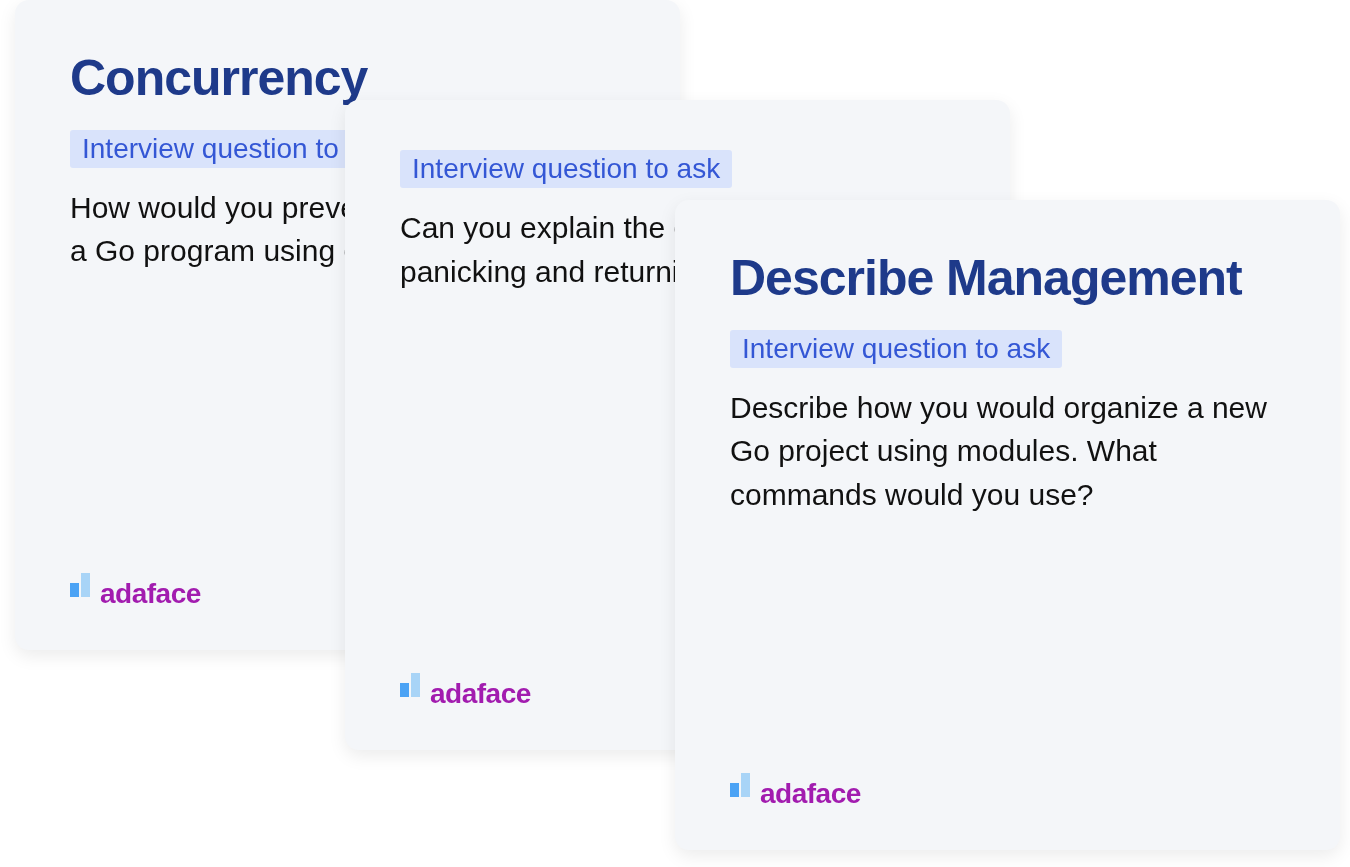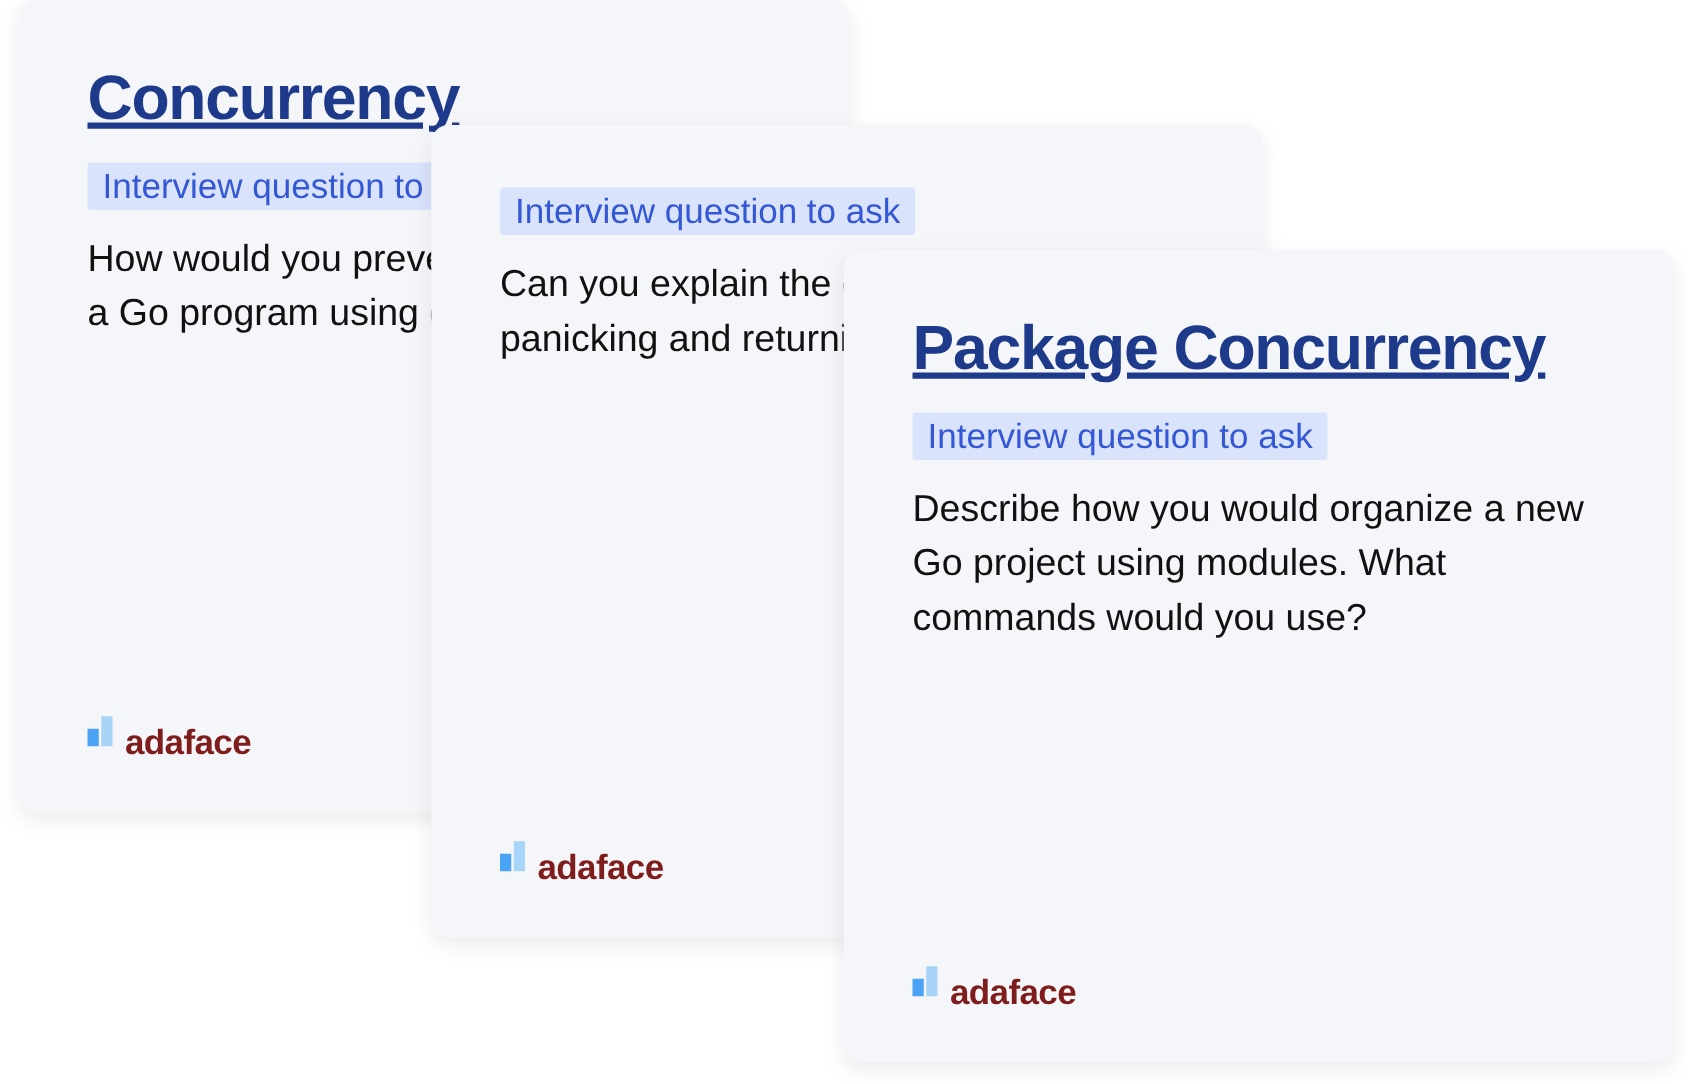--- a/index.html
+++ b/index.html
@@ -45,21 +45,20 @@
       height: 650px;
       z-index: 3;
     }
     .card-title {
       font-size: 50px;
       font-weight: 800;
       color: #1e3a8a;
       letter-spacing: -1px;
       line-height: 1.15;
       margin-bottom: 22px;
-      text-decoration: underline;
     }
     .badge {
       display: inline-block;
       background: #d9e3fb;
       color: #3457d5;
       font-size: 28px;
       font-weight: 500;
       padding: 3px 12px;
       border-radius: 3px;
       margin-bottom: 18px;
@@ -89,21 +88,21 @@
       background: #4ba3f5;
     }
     .logo-bar2 {
       width: 9px;
       height: 24px;
       background: #a8d4f7;
     }
     .logo-text {
       font-size: 28px;
       font-weight: 700;
-      color: #7f1d1d;
+      color: #a21caf;
       letter-spacing: -0.5px;
       margin-top: 20px;
     }
   </style>
 </head>
 <body>
 
 <div class="card card-1">
   <h2 class="card-title">Concurrency</h2>
   <span class="badge">Interview question to ask</span>
@@ -123,21 +122,21 @@
   <div class="logo">
     <span class="logo-icon">
       <span class="logo-bar1"></span>
       <span class="logo-bar2"></span>
     </span>
     <span class="logo-text">adaface</span>
   </div>
 </div>
 
 <div class="card card-3">
-  <h2 class="card-title">Package Concurrency</h2>
+  <h2 class="card-title">Describe Management</h2>
   <span class="badge">Interview question to ask</span>
   <p class="card-body">Describe how you would organize a new Go project using modules. What commands would you use?</p>
   <div class="logo">
     <span class="logo-icon">
       <span class="logo-bar1"></span>
       <span class="logo-bar2"></span>
     </span>
     <span class="logo-text">adaface</span>
   </div>
 </div>

